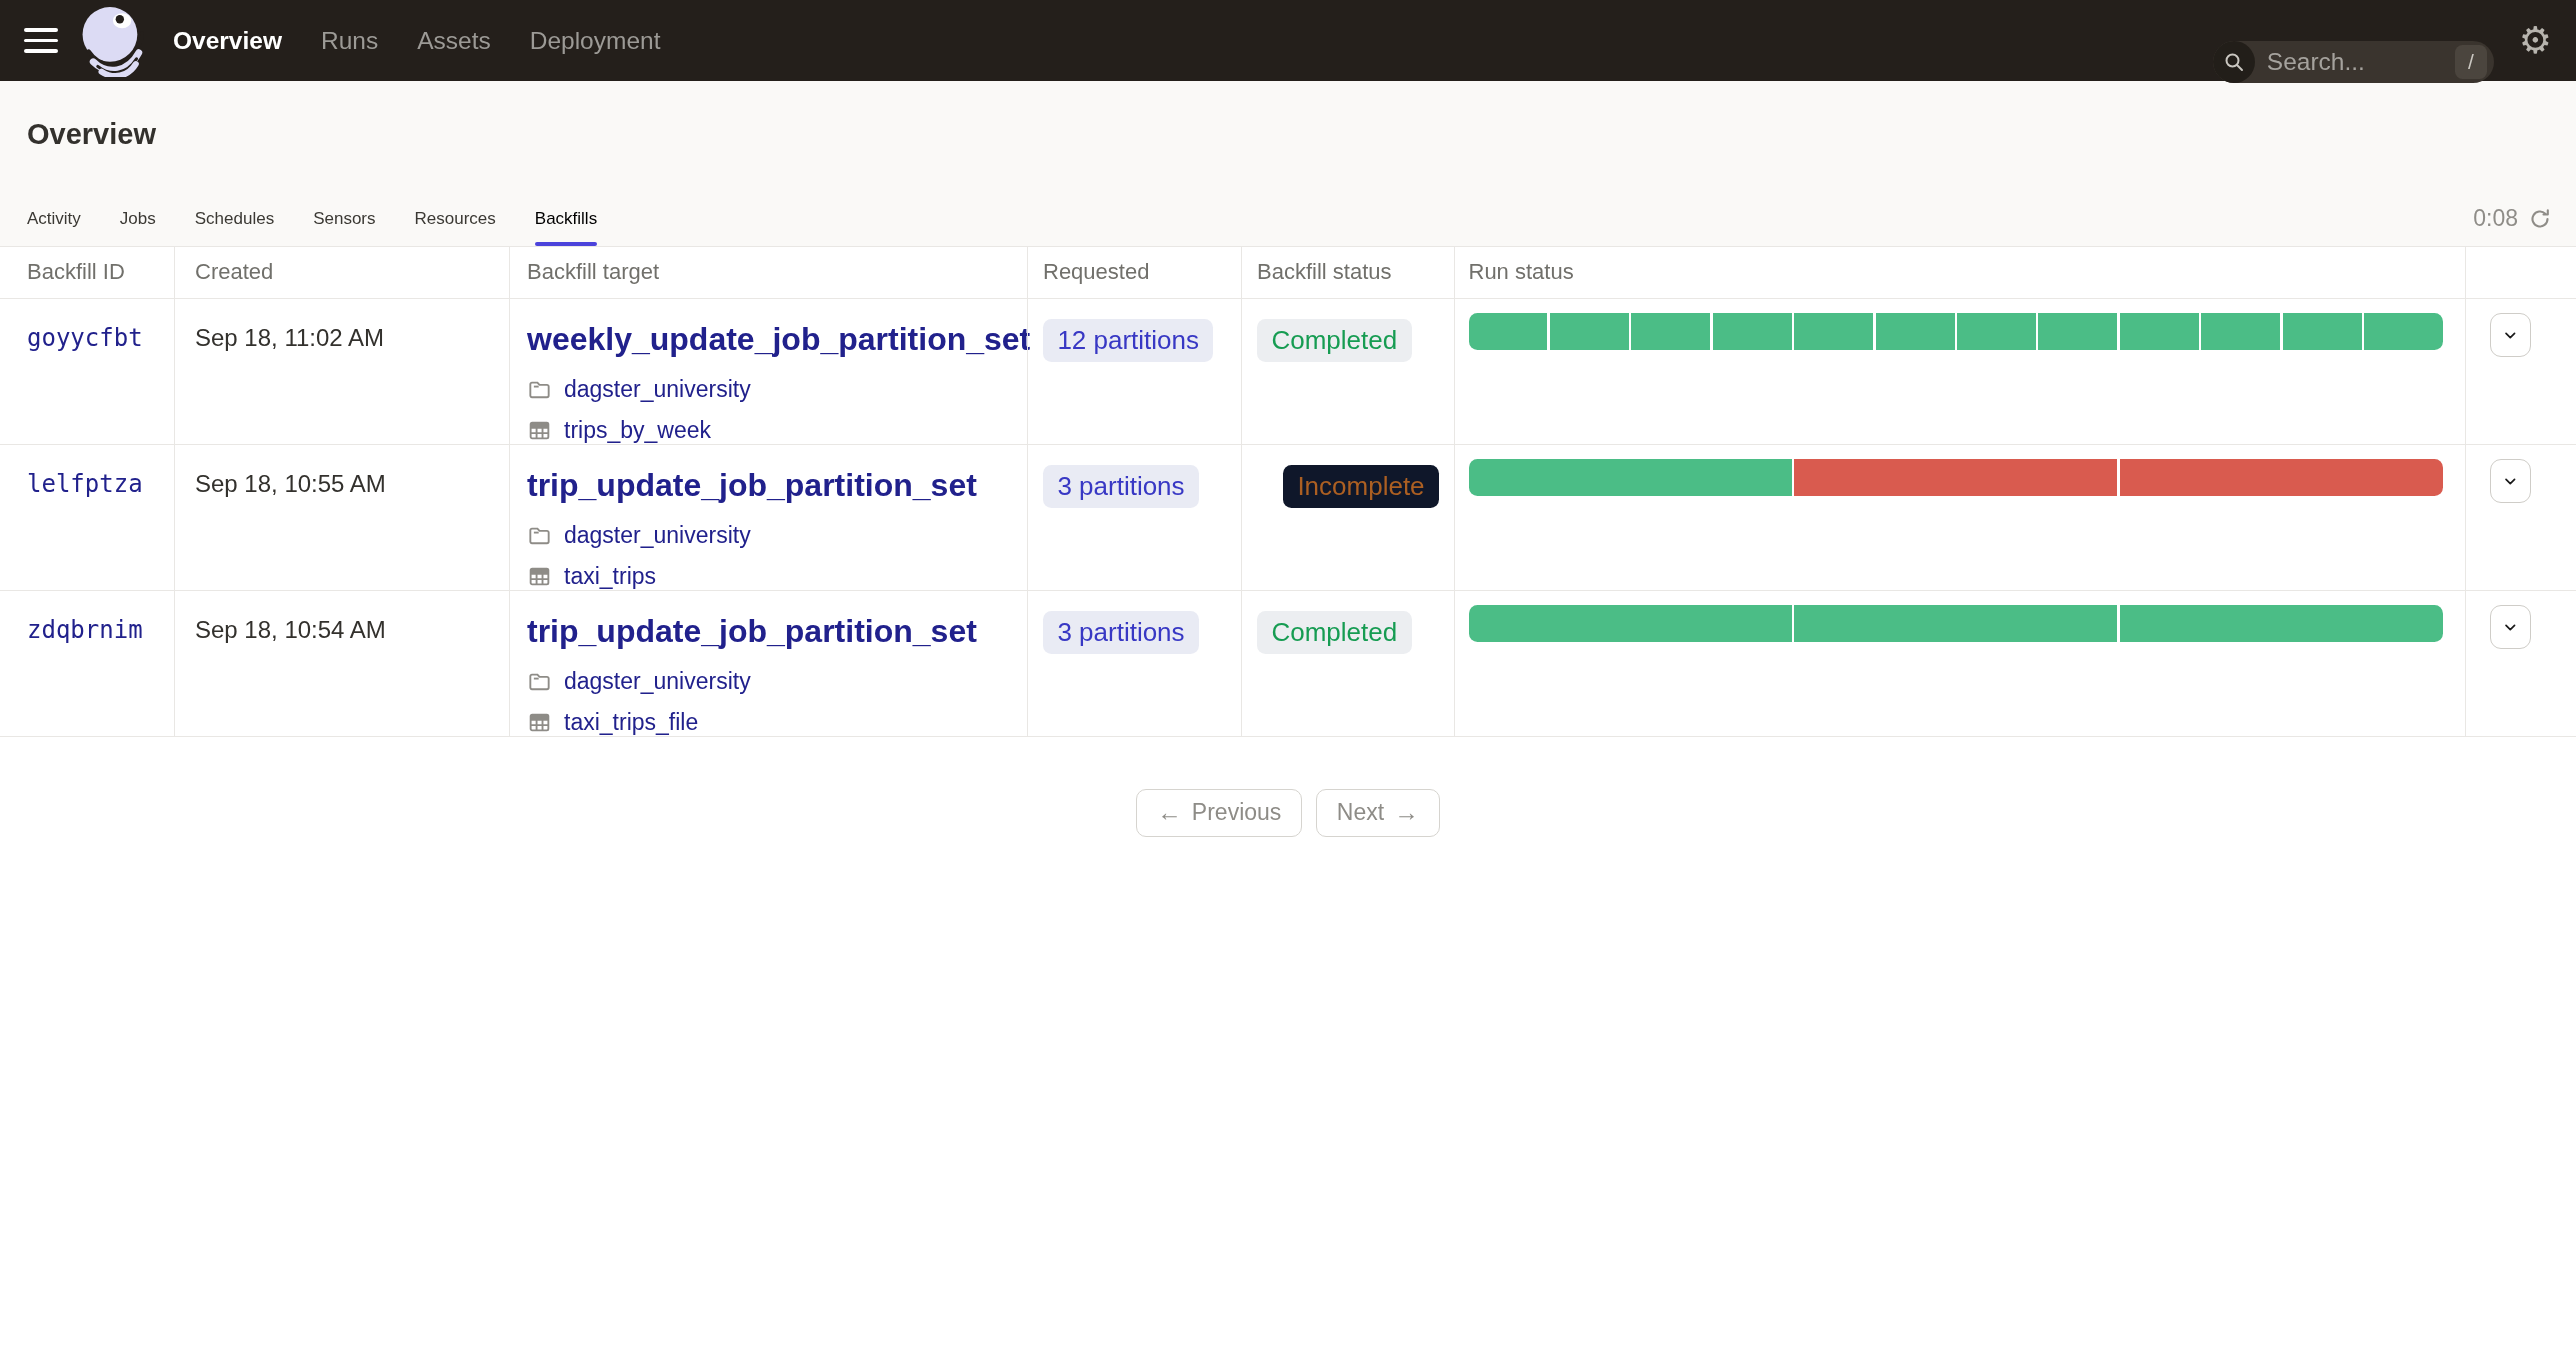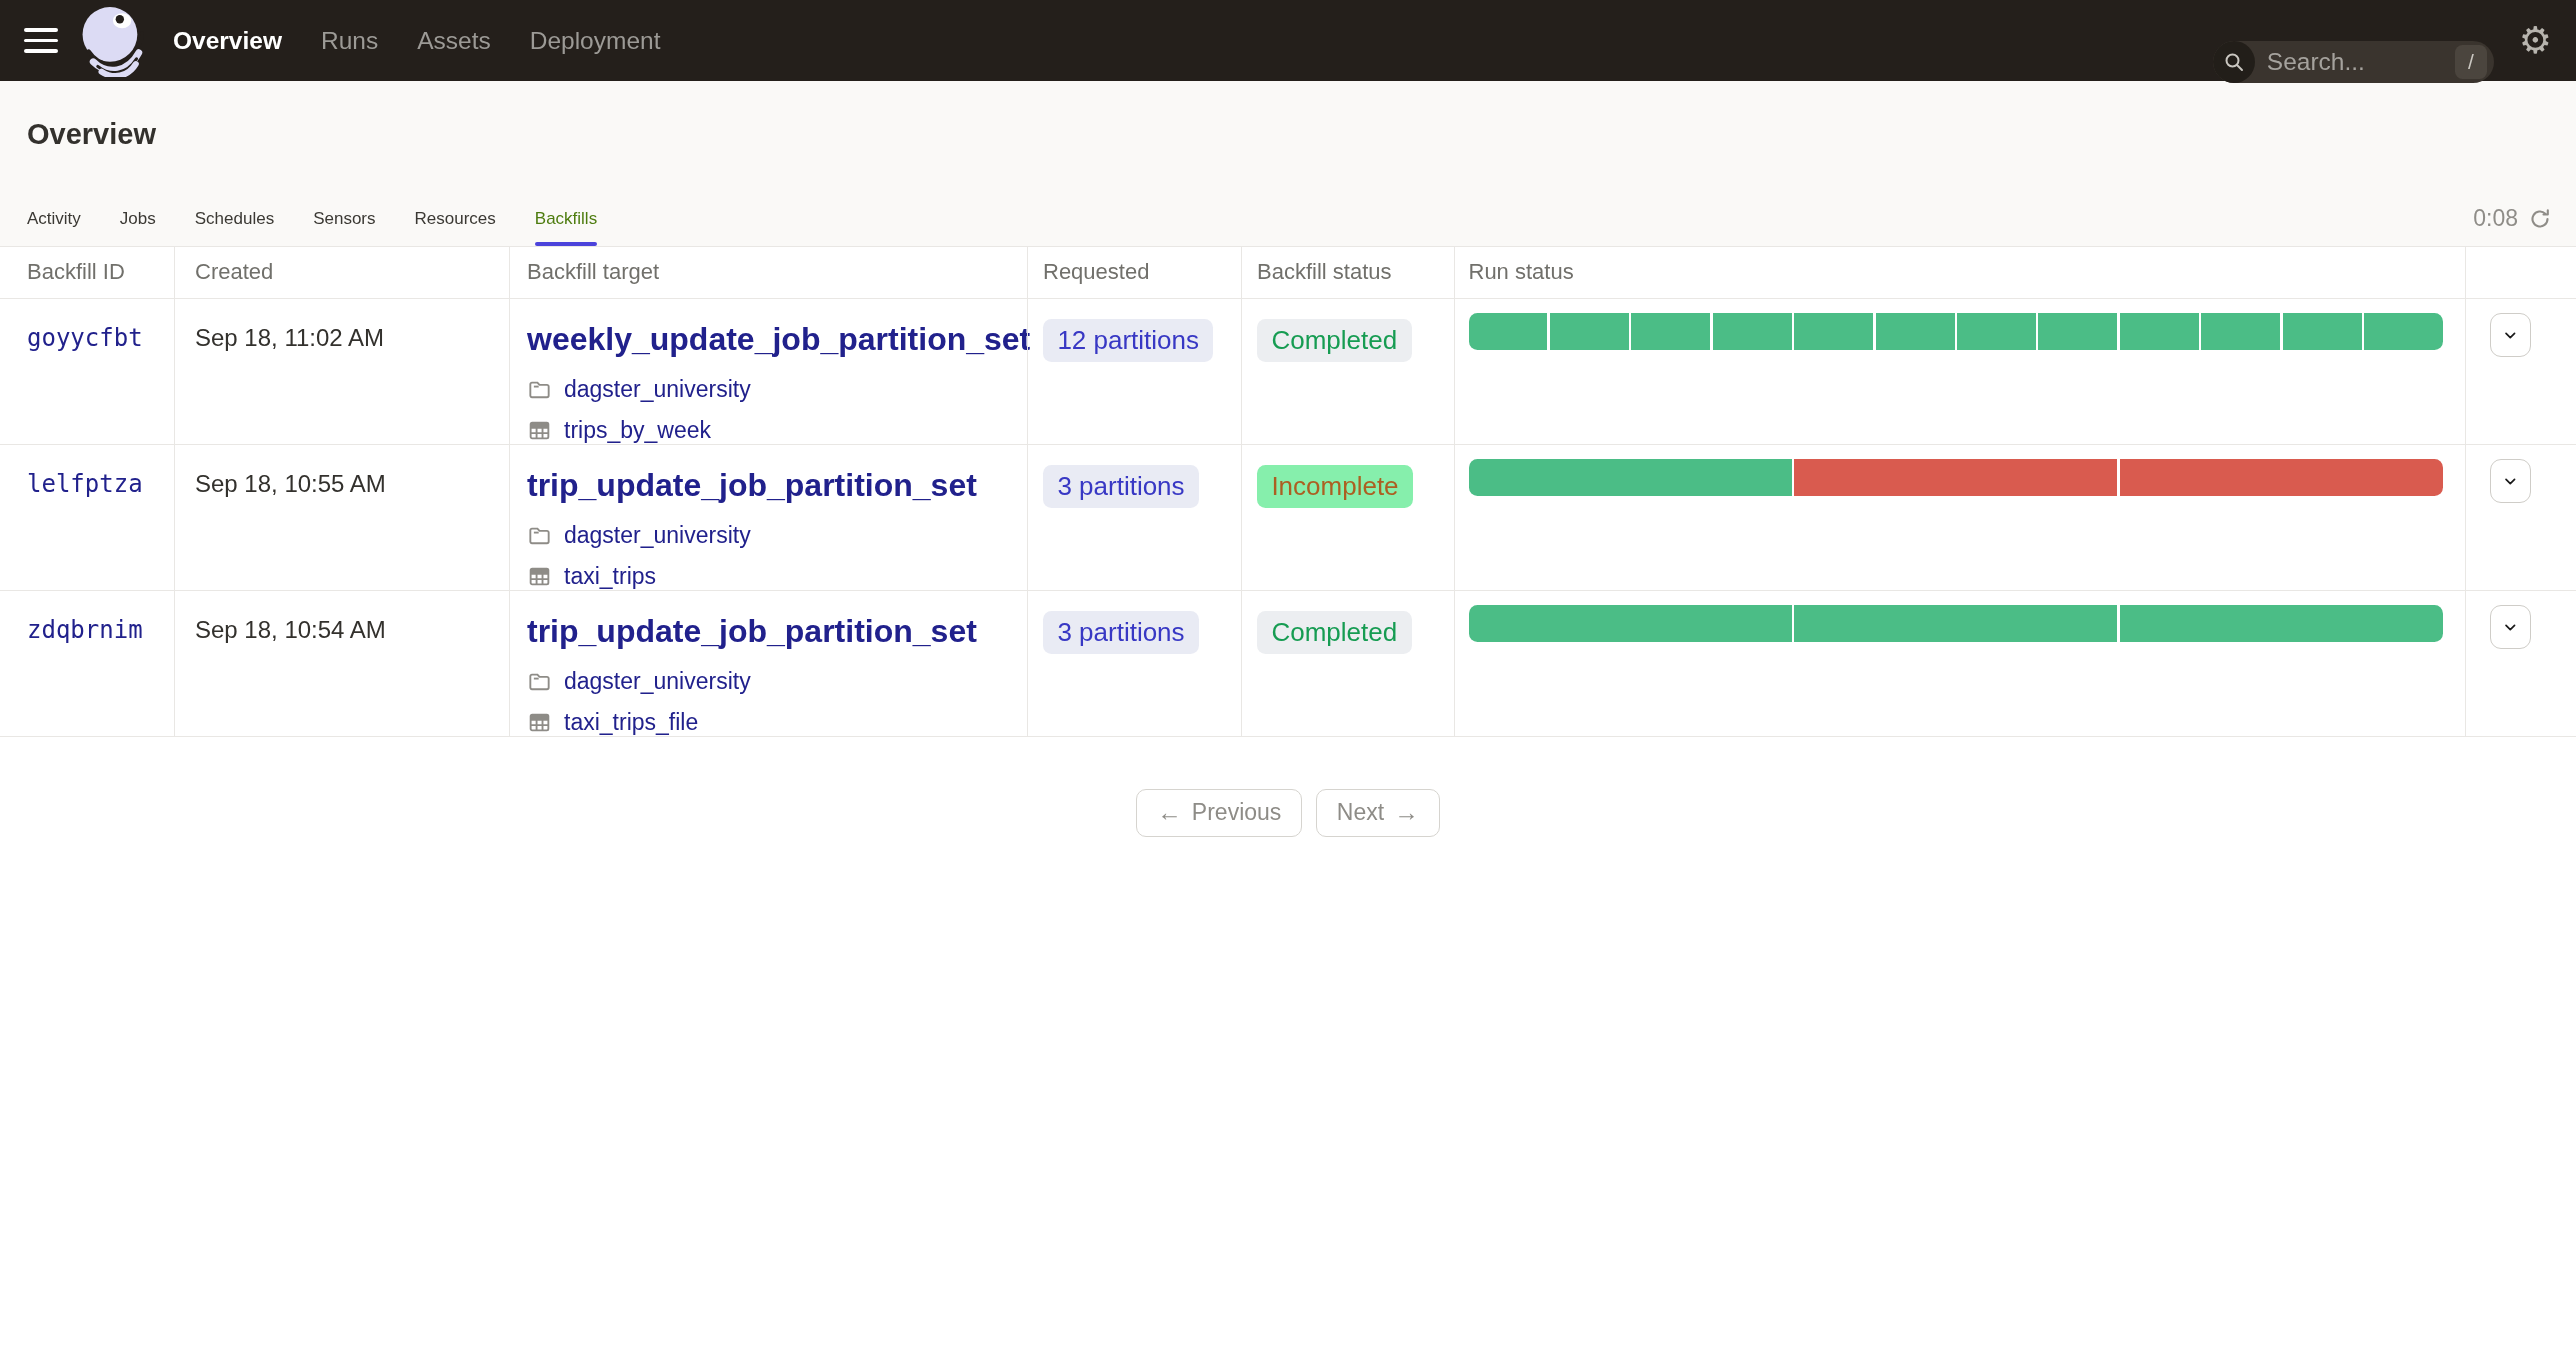--- a/index.html
+++ b/index.html
@@ -27,21 +27,21 @@
     justify-content:center; margin-right:6.8px; flex:none; }
   .gear { font-size:37px; color:#B7B4AE; line-height:1; cursor:pointer; }
 
   
   .page-header { background:#FAF9F7; padding-top:37px; border-bottom:0.8px solid #E9E7E4; }
   .page-title { font-size:29px; font-weight:700; color:#33312D; margin-left:27px; }
   .tabs-row { display:flex; align-items:flex-end; padding:0 24px 0 27px; margin-top:54px; }
   .tabs { display:flex; gap:39px; }
   .tab { position:relative; font-size:17px; font-weight:500; color:#3B3934;
     padding-bottom:17px; cursor:pointer; }
-  .tab.active { color:#4d7c0f; }
+  .tab.active { color:#000000; }
   .tab.active::after { content:""; position:absolute; left:0; right:0; bottom:-0.8px;
     height:4.2px; border-radius:2.5px; background:#4B43DB; }
   .refresh-area { margin-left:auto; display:flex; align-items:center; gap:10px;
     padding-bottom:13.5px; color:#8F8D88; font-size:23px; }
 
   
   .bf-table { width:100%; }
   .thead, .trow { display:grid;
     grid-template-columns:174px 335px 518px 214px 213px 1011px 110px; }
   .thead { height:52px; border-bottom:0.8px solid #E9E7E4; }
@@ -57,21 +57,21 @@
   .td-target { padding-left:17px; padding-top:22px; }
   .target-name { font-size:32px; font-weight:700; color:#21218C;
     text-decoration:none; cursor:pointer; display:inline-block; }
   .target-sub { display:flex; align-items:center; gap:12px; margin-top:18.6px; }
   .target-sub a { font-size:23px; color:#21218C; text-decoration:none; cursor:pointer; }
   .td-requested, .td-status { padding-top:20px; padding-left:15px; }
   .tag { display:inline-block; font-size:26px; padding:6px 14.4px; border-radius:8.5px;
     white-space:nowrap; }
   .tag-requested { background:#E9EBF4; color:#3838C4; cursor:pointer; }
   .tag-completed { background:#ECEEF1; color:#169C52; }
-  .tag-incomplete { background:#86efac; color:#AC5F22; }
+  .tag-incomplete { background:#0f172a; color:#AC5F22;margin-left:26px; }
   .td-run { padding-top:14.4px; padding-left:13.5px; padding-right:22px; }
   .runbar { display:flex; gap:2.5px; height:37px; border-radius:8.5px; overflow:hidden; }
   .seg { flex:1; cursor:pointer; }
   .seg-success { background:#4BBD86; }
   .seg-failure { background:#D95B4F; }
   .td-actions { padding-top:14.4px; padding-left:24px; }
   .row-menu-btn { width:41px; height:44px; background:#ffffff;
     border:0.8px solid #CFCDC8; border-radius:11px; display:flex; align-items:center;
     justify-content:center; cursor:pointer; }
 

